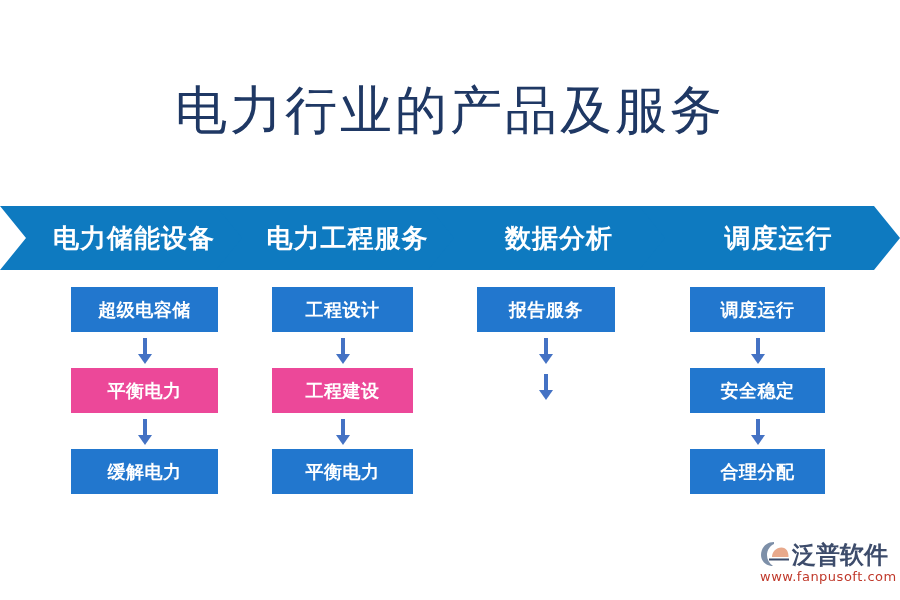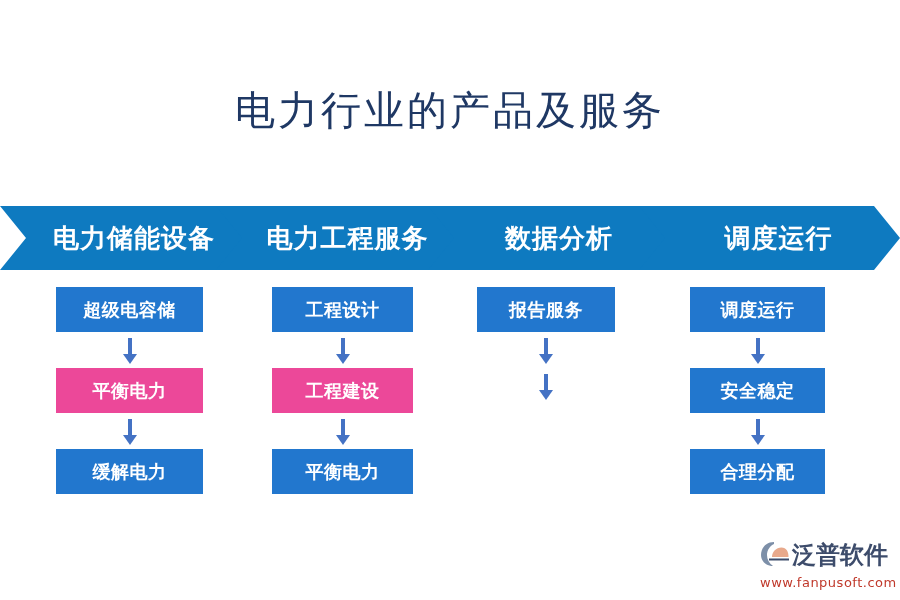--- a/index.html
+++ b/index.html
@@ -22,21 +22,21 @@
     height: 600px;
   }
 
   
   #title {
     position: absolute;
     left: 0;
     top: 82px;
     width: 900px;
     text-align: center;
-    font-size: 40px;
+    font-size: 52px;
     line-height: 56px;
     letter-spacing: 3px;
     color: #1F3864;
     font-weight: 400;
     font-family: "DejaVu Serif", "Liberation Serif", serif;
     white-space: nowrap;
   }
 
   
   #chevron-band {
@@ -70,21 +70,21 @@
   #chev-0 { left: 0px;   width: 250px; }
   #chev-1 { left: 216px; width: 245px; }
   #chev-2 { left: 428px; width: 244px; }
   #chev-3 { left: 639px; width: 261px; }
 
   
   .column {
     position: absolute;
     top: 287px;
   }
-  #col-0 { left: 56px;  width: 147px; }
+  #col-0 { left: 71px;  width: 147px; }
   #col-1 { left: 272px; width: 141px; }
   #col-2 { left: 477px; width: 138px; }
   #col-3 { left: 690px; width: 135px; }
 
   .node-box {
     width: 100%;
     height: 45px;
     display: flex;
     align-items: center;
     justify-content: center;
@@ -158,21 +158,21 @@
     white-space: nowrap;
   }
   #logo-url {
     color: #C0392B;
     font-size: 13px;
     line-height: 16px;
     letter-spacing: 0.5px;
     text-align: right;
     font-family: "DejaVu Sans", "Liberation Sans", sans-serif;
     white-space: nowrap;
-    margin-top: 7px;
+    margin-top: 1px;
   }
 </style>
 </head>
 <body>
 
 <div id="slide">
 
   <div id="title">电力行业的产品及服务</div>
 
   <div id="chevron-band">

